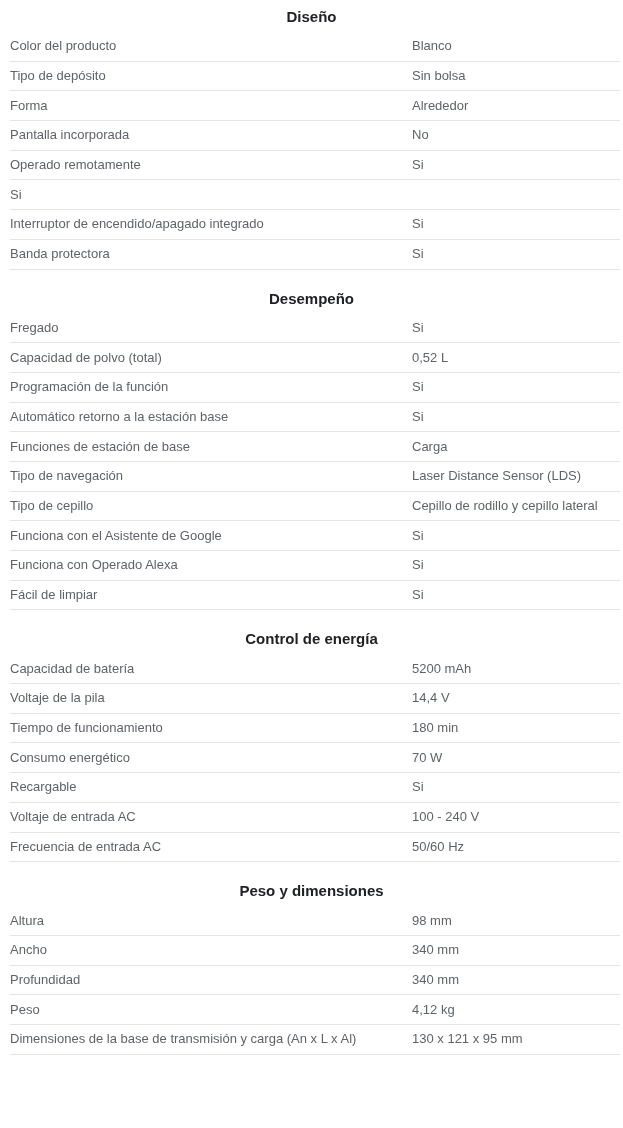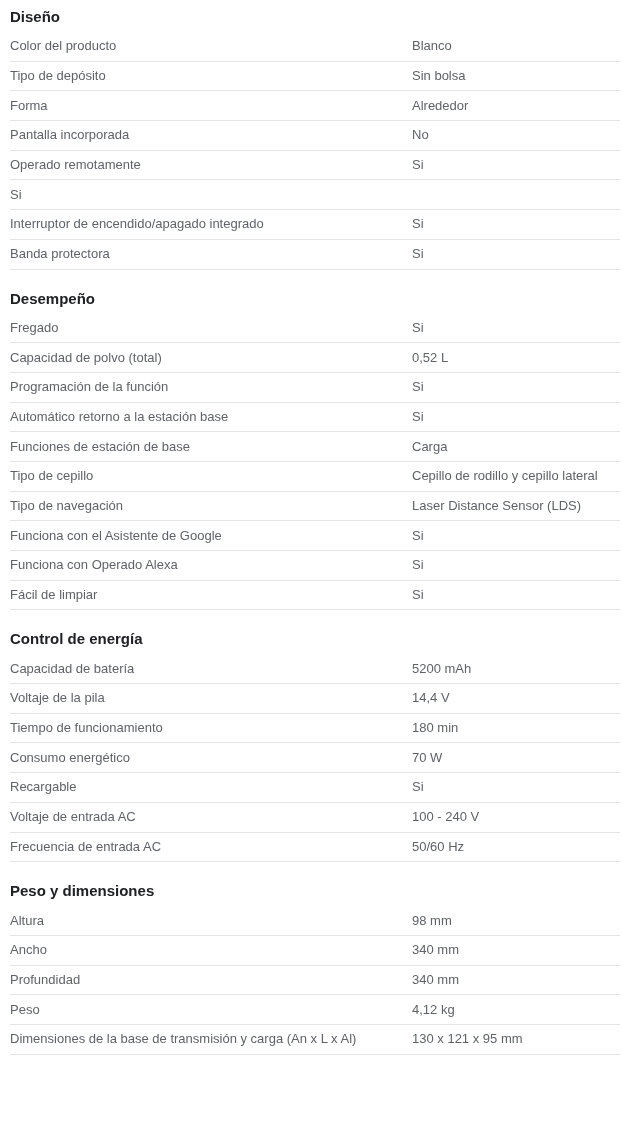--- a/index.html
+++ b/index.html
@@ -17,20 +17,21 @@
   .specs-page {
     width: 623px;
     background: var(--background);
   }
   .section-title {
     font-size: 15px;
     line-height: 22px;
     font-weight: 700;
     color: var(--heading);
     padding: 18px 10px 4px 10px;
+    text-align: center;
   }
   .section:first-child .section-title {
     padding-top: 6px;
   }
   .rows { display: block; }
   .spec-row {
     display: flex;
     align-items: center;
     height: 29.7px;
     border-bottom: 1px solid var(--divider);
@@ -124,30 +125,30 @@
     <span class="spec-label">Automático retorno a la estación base</span>
     <span class="spec-value">Si</span>
   </div>
 
   <div class="spec-row">
     <span class="spec-label">Funciones de estación de base</span>
     <span class="spec-value">Carga</span>
   </div>
 
   <div class="spec-row">
+    <span class="spec-label">Tipo de navegación</span>
+    <span class="spec-value">Laser Distance Sensor (LDS)</span>
+  </div>
+
+  <div class="spec-row">
     <span class="spec-label">Tipo de cepillo</span>
     <span class="spec-value">Cepillo de rodillo y cepillo lateral</span>
   </div>
 
   <div class="spec-row">
-    <span class="spec-label">Tipo de navegación</span>
-    <span class="spec-value">Laser Distance Sensor (LDS)</span>
-  </div>
-
-  <div class="spec-row">
     <span class="spec-label">Funciona con el Asistente de Google</span>
     <span class="spec-value">Si</span>
   </div>
 
   <div class="spec-row">
     <span class="spec-label">Funciona con Operado Alexa</span>
     <span class="spec-value">Si</span>
   </div>
 
   <div class="spec-row">

